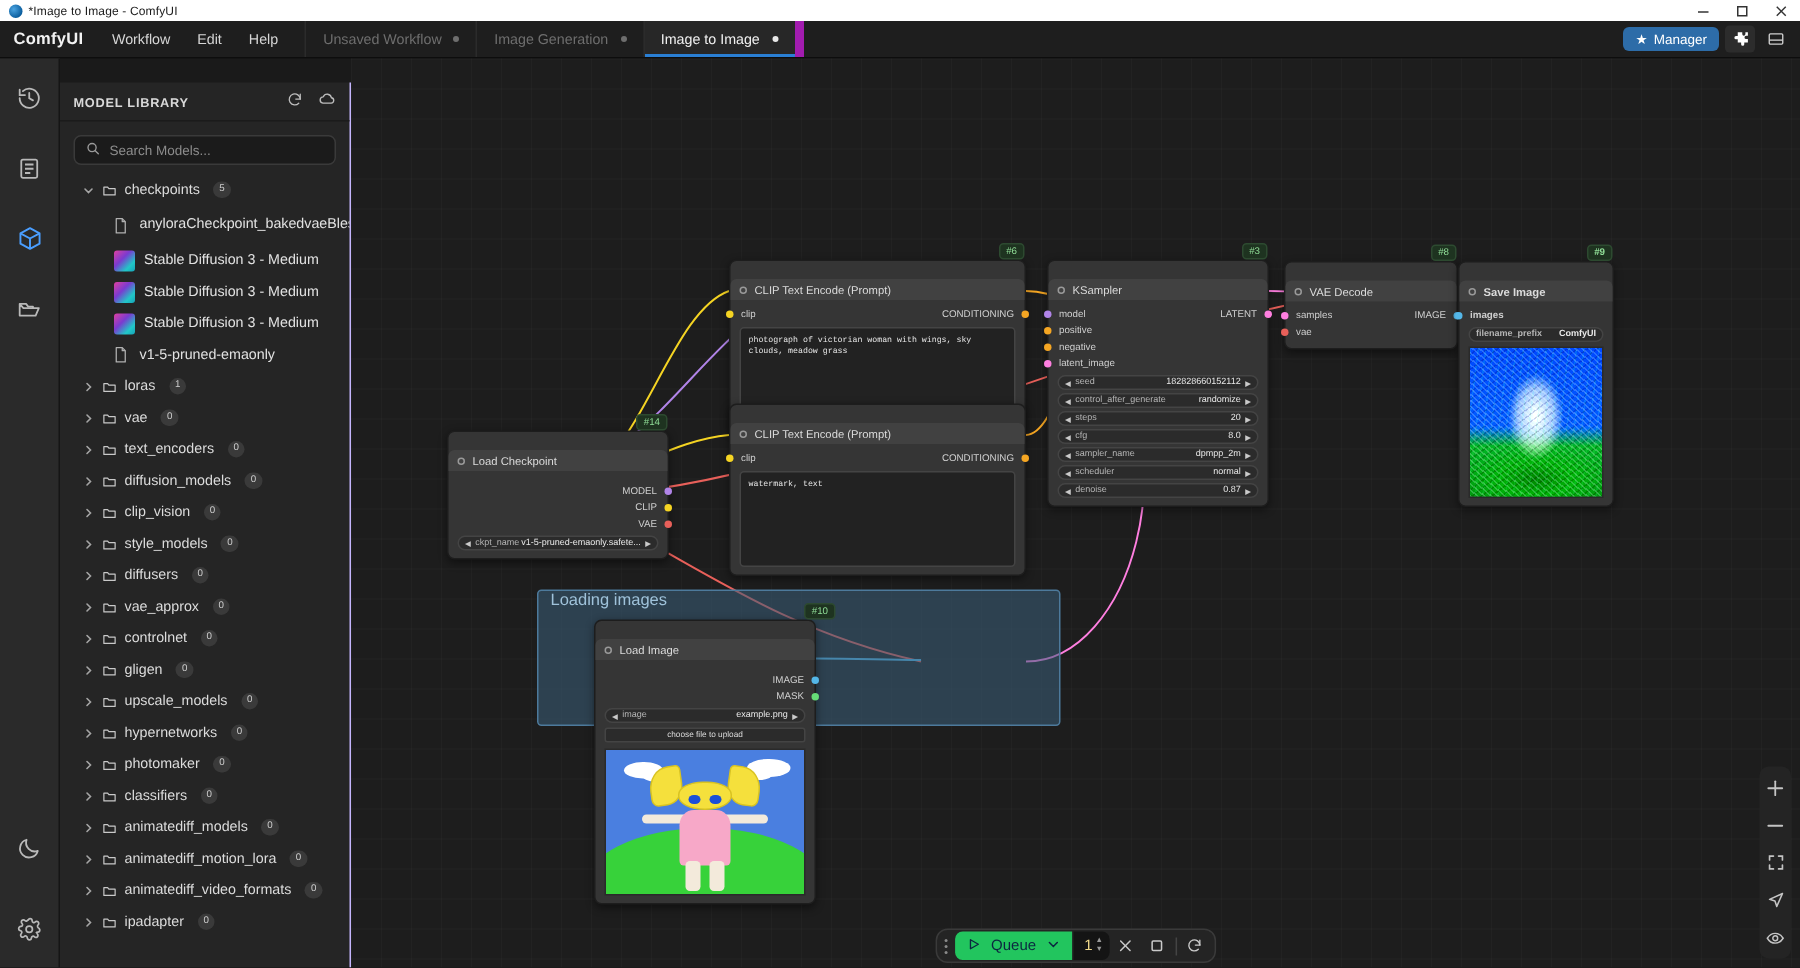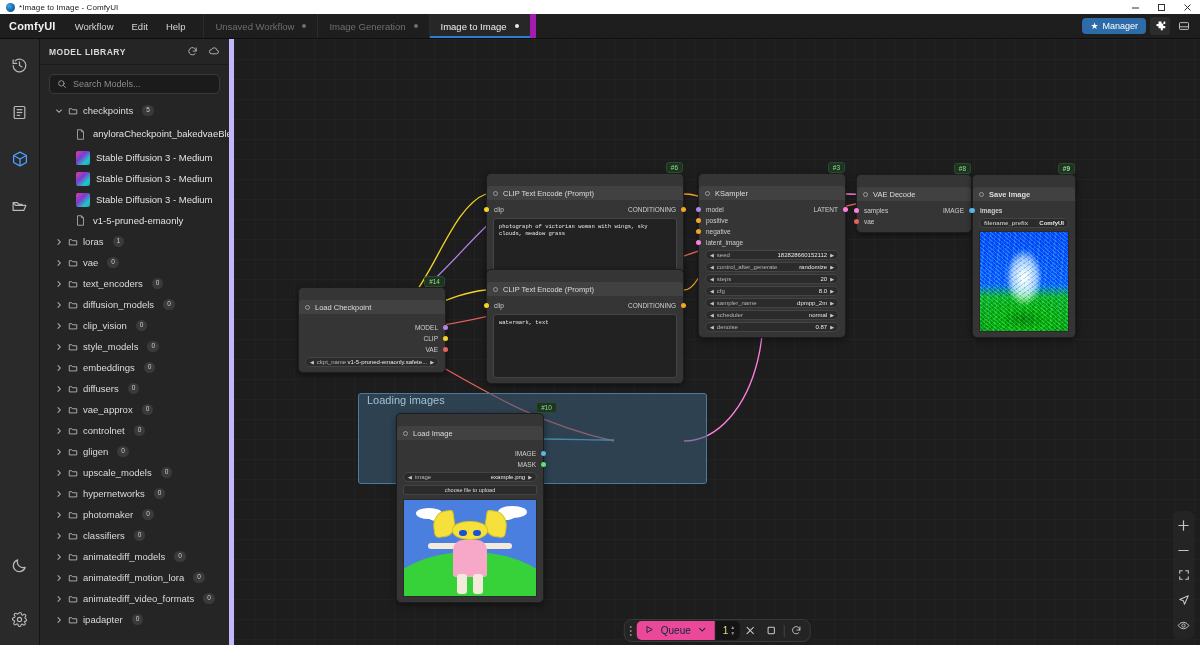--- a/index.html
+++ b/index.html
@@ -69,21 +69,21 @@
   .rail-ico.active { color: #4a9eff; }
   .rail-ico.active::before {
     content:''; position:absolute; left:-12px; top:-2px; width:3px; height:28px; background:#4a9eff;
     border-radius: 0 2px 2px 0;
   }
   .rail-bottom { position: absolute; bottom: 14px; display: flex; flex-direction: column;
     align-items: center; gap: 30px; }
 
   
   .sidebar { width: 194px; background: #252525; display: flex; flex-direction: column;
-    border-right: 5px solid #c4b5fd; }
+    border-right: 1px solid #c4b5fd; margin-top: 16px; }
   .sb-head { height: 26px; display: flex; align-items: center; padding: 0 9px;
     border-bottom: 1px solid #1b1b1b; }
   .sb-title { font-size: 8.5px; letter-spacing: .5px; color: #d9d9d9; font-weight: bold; }
   .sb-head-actions { margin-left: auto; display: flex; gap: 10px; color: #bdbdbd; }
   .search-wrap { padding: 9px 9px 6px 9px; }
   .search {
     background: #1b1b1b; border: 1px solid #3a3a3a; border-radius: 5px; height: 20px;
     display: flex; align-items: center; gap: 6px; padding: 0 7px;
   }
   .search input {
@@ -195,21 +195,21 @@
 
   
   .queuebar {
     position: absolute; left: 50%; transform: translateX(-50%); bottom: 3px;
     background: #242424; border: 1px solid #3a3a3a; border-radius: 8px; height: 23px;
     display: flex; align-items: center; padding: 0 3px 0 1px; gap: 1px;
   }
   .grip { width: 10px; display: flex; flex-direction: column; align-items: center; gap: 2px; }
   .grip i { width: 2px; height: 2px; background: #8a8a8a; border-radius: 50%; display: block; }
   .q-main {
-    background: #ec4899; color: #0c2740; border-radius: 5px 0 0 5px; height: 19px;
+    background: #22c55e; color: #0c2740; border-radius: 5px 0 0 5px; height: 19px;
     display: flex; align-items: center; gap: 7px; padding: 0 8px; font-size: 10px;
   }
   .q-count {
     background: #141414; height: 19px; display: flex; align-items: center; gap: 2px;
     padding: 0 4px 0 7px; font-size: 10px; color: #f0d98a; border-radius: 0 5px 5px 0;
   }
   .spin { display: flex; flex-direction: column; gap: 1px; color: #999; font-size: 5px; line-height: 1; }
   .q-ico { width: 20px; height: 19px; display: flex; align-items: center; justify-content: center; color: #c9c9c9; }
   .q-sep { width: 1px; height: 12px; background: #444; margin: 0 1px; }
 
@@ -486,34 +486,20 @@
               <svg width="8" height="8" viewBox="0 0 12 12" fill="none" stroke="currentColor" stroke-width="1.6" stroke-linecap="round">
                 <polyline points="4.5,2.5 8,6 4.5,9.5"></polyline>
               </svg>
             </span>
             <span class="folder">
               <svg width="10" height="10" viewBox="0 0 24 24" fill="none" stroke="currentColor" stroke-width="1.9" stroke-linejoin="round">
                 <path d="M3 6.5h6l2 2.5h10v10H3z"></path>
               </svg>
             </span>
             <span>style_models</span>
-            <span class="cnt">0</span>
-          </div>
-          <div class="tnode">
-            <span class="chev">
-              <svg width="8" height="8" viewBox="0 0 12 12" fill="none" stroke="currentColor" stroke-width="1.6" stroke-linecap="round">
-                <polyline points="4.5,2.5 8,6 4.5,9.5"></polyline>
-              </svg>
-            </span>
-            <span class="folder">
-              <svg width="10" height="10" viewBox="0 0 24 24" fill="none" stroke="currentColor" stroke-width="1.9" stroke-linejoin="round">
-                <path d="M3 6.5h6l2 2.5h10v10H3z"></path>
-              </svg>
-            </span>
-            <span>embeddings</span>
             <span class="cnt">0</span>
           </div>
           <div class="tnode">
             <span class="chev">
               <svg width="8" height="8" viewBox="0 0 12 12" fill="none" stroke="currentColor" stroke-width="1.6" stroke-linecap="round">
                 <polyline points="4.5,2.5 8,6 4.5,9.5"></polyline>
               </svg>
             </span>
             <span class="folder">
               <svg width="10" height="10" viewBox="0 0 24 24" fill="none" stroke="currentColor" stroke-width="1.9" stroke-linejoin="round">

